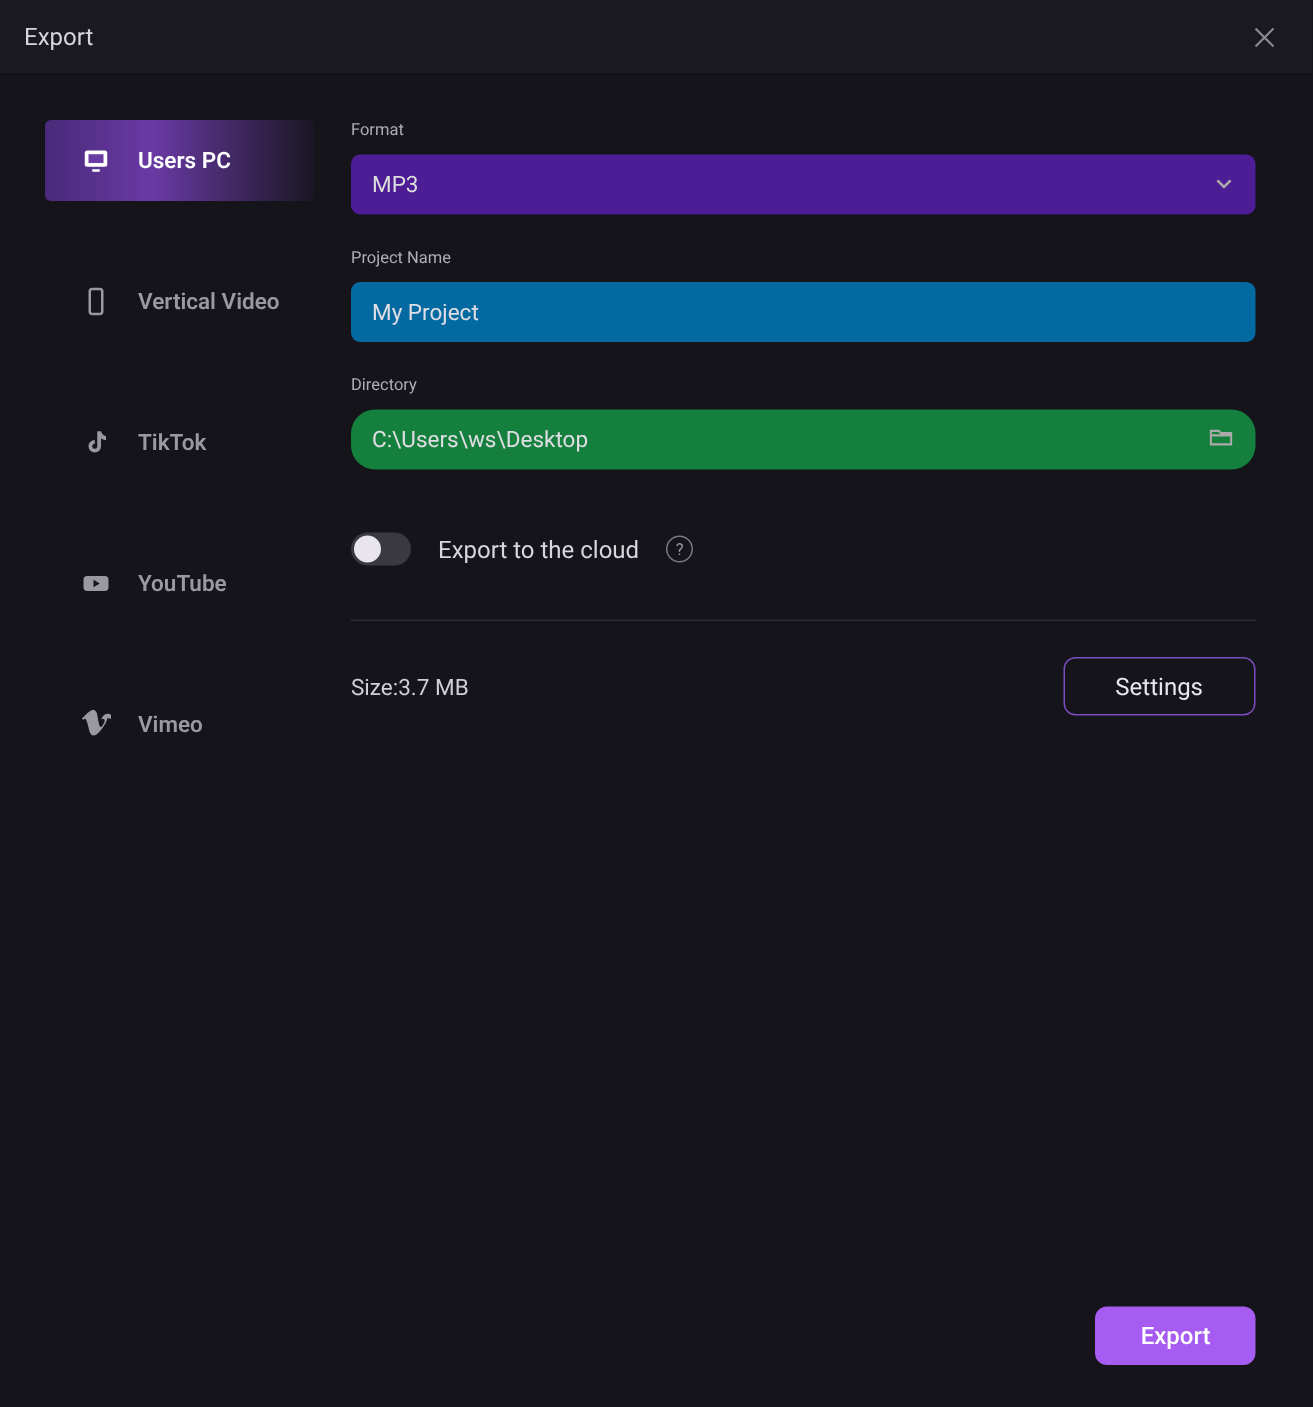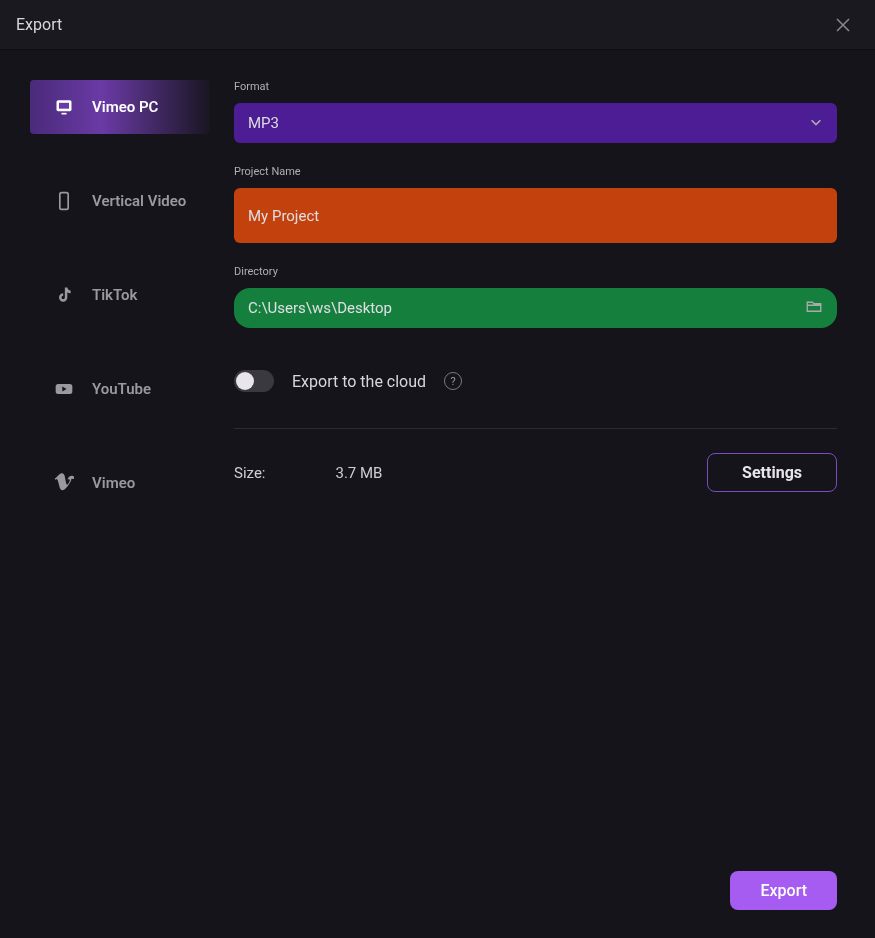--- a/index.html
+++ b/index.html
@@ -120,24 +120,24 @@
     .select-value {
       flex: 1;
       font-size: 15px;
       color: #ddd;
     }
     .chevron {
       color: #aaa;
     }
     .text-input {
       width: 100%;
-      background: #c2410c;
+      background: #0369a1;
       border: none;
       border-radius: 6px;
-      height: 55px;
+      height: 40px;
       padding: 0 14px;
       font-size: 15px;
       color: #e0dee4;
       outline: none;
       font-family: inherit;
     }
     .dir-wrap {
       position: relative;
       background: #15803d;
       border-radius: 16px;
@@ -201,32 +201,31 @@
       margin: 8px 0 24px 0;
     }
     .size-row {
       display: flex;
       align-items: center;
       justify-content: space-between;
     }
     .size-left {
       display: flex;
       align-items: center;
-      gap: 70px;
     }
     .size-label, .size-value {
       font-size: 15px;
       color: #d0ced4;
     }
     .settings-btn {
       border: 1.5px solid #7a4cc0;
       background: transparent;
       color: #e8e6ec;
       font-size: 16px;
-      font-weight: 700;
+      font-weight: 400;
       padding: 9px 34px;
       border-radius: 8px;
       cursor: pointer;
       font-family: inherit;
     }
     .footer {
       position: absolute;
       bottom: 28px;
       right: 38px;
     }
@@ -259,21 +258,21 @@
     <div class="sidebar">
 
       <div class="sidebar-item active">
         <span class="sidebar-icon">
           <svg viewBox="0 0 24 24" fill="currentColor">
               <rect x="3" y="4" width="18" height="13" rx="2" fill="#fff"></rect>
               <rect x="6" y="7" width="12" height="7" fill="#6a3aa5"></rect>
               <rect x="9" y="19" width="6" height="2" fill="#fff"></rect>
             </svg>
         </span>
-        <span class="sidebar-label">Vimeo PC</span>
+        <span class="sidebar-label">Users PC</span>
       </div>
 
       <div class="sidebar-item">
         <span class="sidebar-icon">
           <svg viewBox="0 0 24 24" fill="none" stroke="currentColor" stroke-width="2">
               <rect x="7" y="2" width="10" height="20" rx="2"></rect>
             </svg>
         </span>
         <span class="sidebar-label">Vertical Video</span>
       </div>

